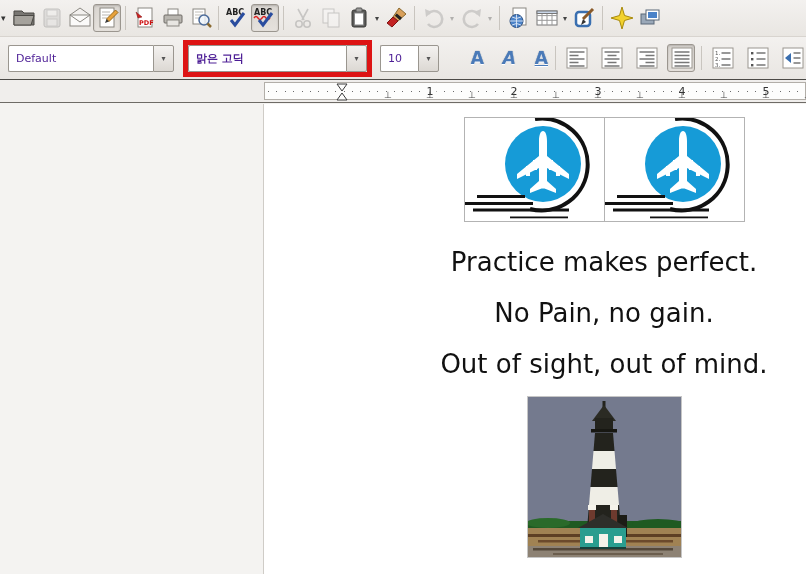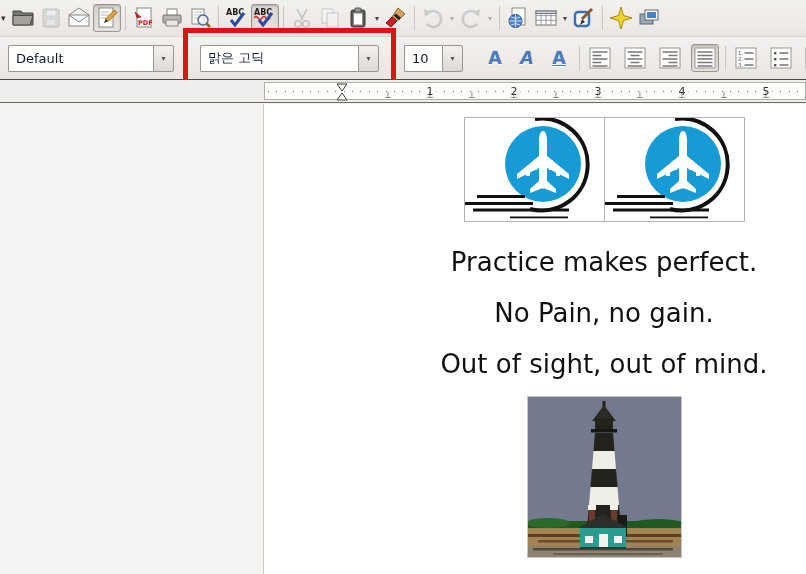--- a/index.html
+++ b/index.html
@@ -5,39 +5,39 @@
   * { box-sizing: border-box; margin: 0; padding: 0; }
   html,body { width:806px; height:574px; overflow:hidden;
     font-family:"DejaVu Sans","Liberation Sans",sans-serif; }
   body { background:#f4f3f1; position:relative; }
 
   
   .tb { display:flex; align-items:center; background:linear-gradient(#f3f1ef,#e9e6e2);
         padding:0 4px; position:relative; }
   .tb1 { height:37px; border-bottom:1px solid #d8d4cf; }
   .tb2 { height:43px; border-bottom:1px solid #4c4a46; }
-  .tbtn { width:28px; height:28px; display:flex; align-items:center; justify-content:center;
+  .tbtn { width:28px; height:28px; display:flex; align-items:center; justify-content:flex-end;
           border:1px solid transparent; border-radius:3px; flex:0 0 auto; }
   .tbtn.pressed { background:linear-gradient(#d9d5d0,#e6e2dd); border-color:#9b968f;
                   box-shadow:inset 0 1px 2px rgba(0,0,0,.18); }
   .tbtn.disabled { opacity:.32; filter:grayscale(1); }
   .sep { width:1px; height:24px; background:#c9c5bf; margin:0 4px; flex:0 0 auto; }
   .dd { font-size:8px; color:#444; width:10px; text-align:center; flex:0 0 auto; }
   .dd.disabled { opacity:.35; }
   .overflow-arr { font-size:9px; color:#333; width:8px; margin-left:-3px; }
 
   
   .combo { display:flex; height:27px; flex:0 0 auto; }
   .combo .txt { background:#fff; border:1px solid #9a968f; border-right:none;
      border-radius:2px 0 0 2px; display:flex; align-items:center; padding:0 7px;
-     font-size:13px; color:#0f172a; overflow:hidden; white-space:nowrap; }
+     font-size:11px; color:#4c1d95; overflow:hidden; white-space:nowrap; }
   .combo .btn { width:21px; background:linear-gradient(#f4f2f0,#dcd8d3);
      border:1px solid #9a968f; border-radius:0 2px 2px 0; display:flex;
      align-items:center; justify-content:center; font-size:8px; color:#555; }
-  .red-wrap { border:5px solid #dd1414; padding:12px; margin-left:9px; flex:0 0 auto; }
+  .red-wrap { border:5px solid #dd1414; padding:0; margin-left:9px; flex:0 0 auto;font-weight:bold; }
 
   .letter { font-weight:bold; font-size:17px; color:#4a7ab8;
             text-shadow:0 1px 0 #fff, 0 0 1px #27507e; line-height:1; }
   .letter.it { font-style:italic; }
   .letter.ul { text-decoration:underline; }
 
   
   .ruler-row { height:23px; background:#f0eeec; position:relative;
                border-bottom:1px solid #6e6b66; }
   .ruler { position:absolute; left:264px; right:0; top:2px; height:18px;

